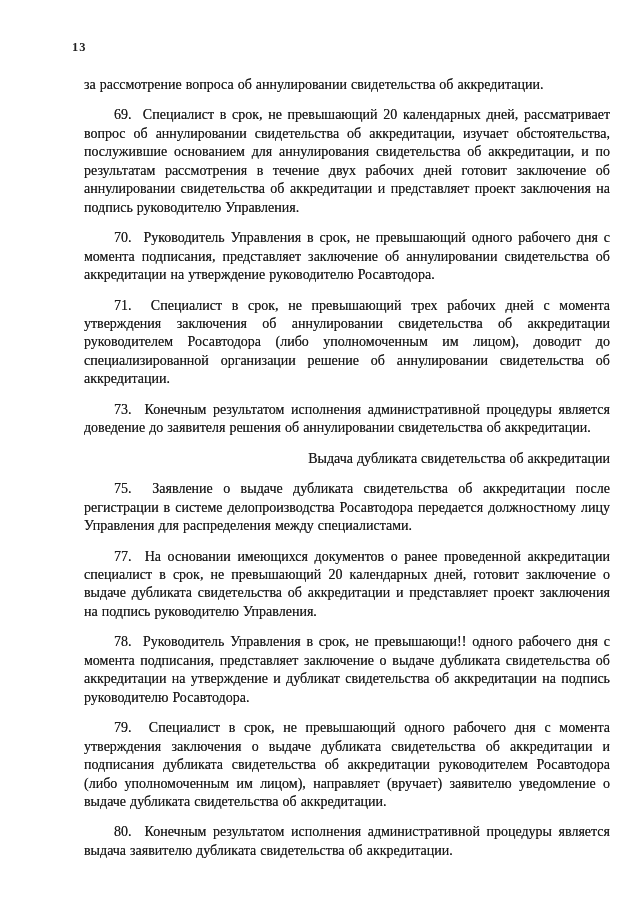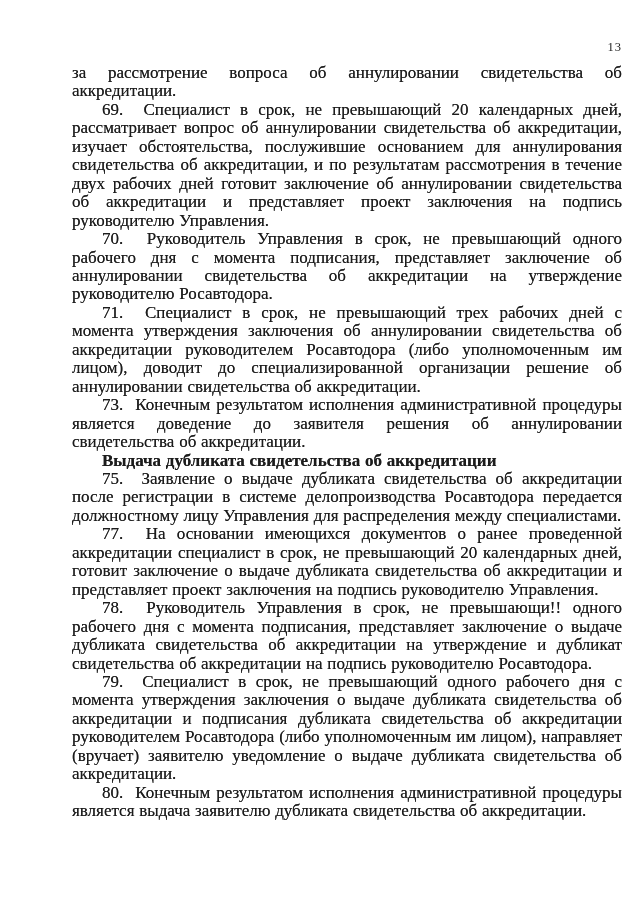--- a/index.html
+++ b/index.html
@@ -18,47 +18,48 @@
   .page {
     position: absolute;
     inset: 0;
     background: #ffffff;
   }
   .pagenum {
     position: absolute;
     top: 40px;
     left: 72px;
     width: 550px;
-    text-align: right;
+    text-align: left;
     font-size: 12.5px;
     letter-spacing: 1px;
     color: #222222;
+    font-weight: bold;
   }
   .content {
     position: absolute;
     top: 64px;
     left: 72px;
     width: 550px;
   }
   .content p {
-    margin: 0;
-    font-size: 17px;
+    margin: 12px;
+    font-size: 14px;
     line-height: 18.45px;
     text-align: justify;
     text-indent: 30px;
     word-spacing: 0.5px;
     
     text-shadow: 0 0 0.45px rgba(20,20,20,0.75);
   }
   .content p.cont {
     text-indent: 0;
   }
   .content p.head {
-    font-weight: bold;
-    text-align: left;
+    font-weight: normal;
+    text-align: right;
   }
   .content p.last {
     text-align-last: justify;
   }
 </style>
 </head>
 <body>
 
 <div class="page">
 

